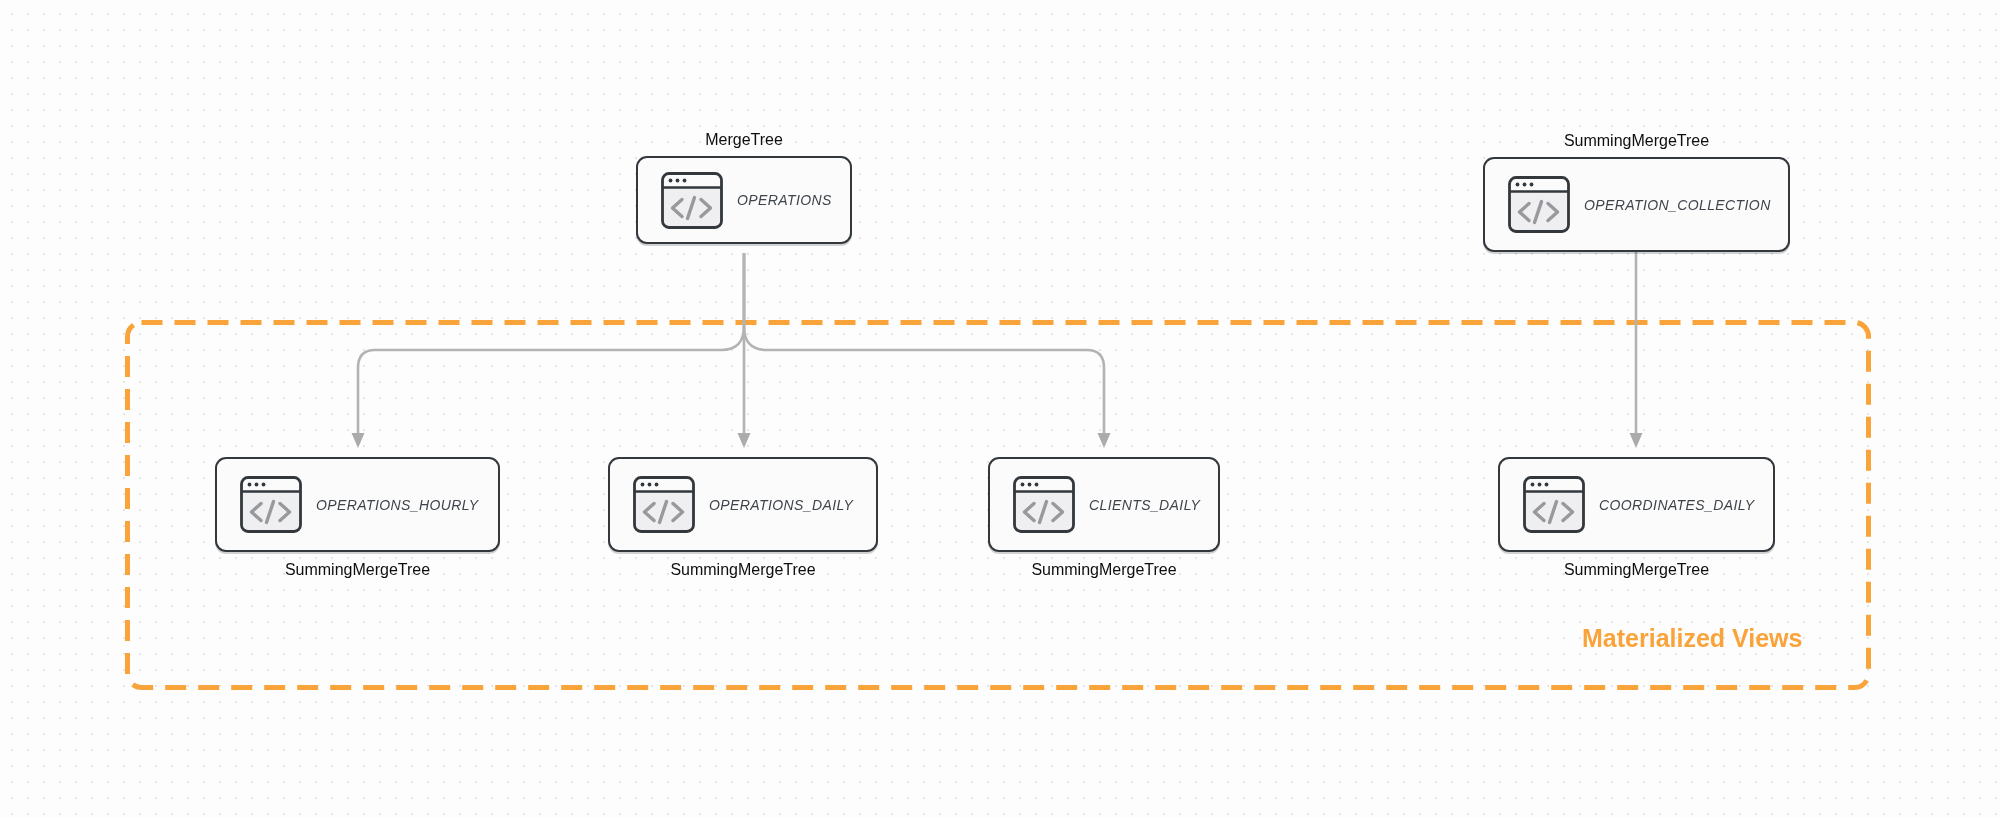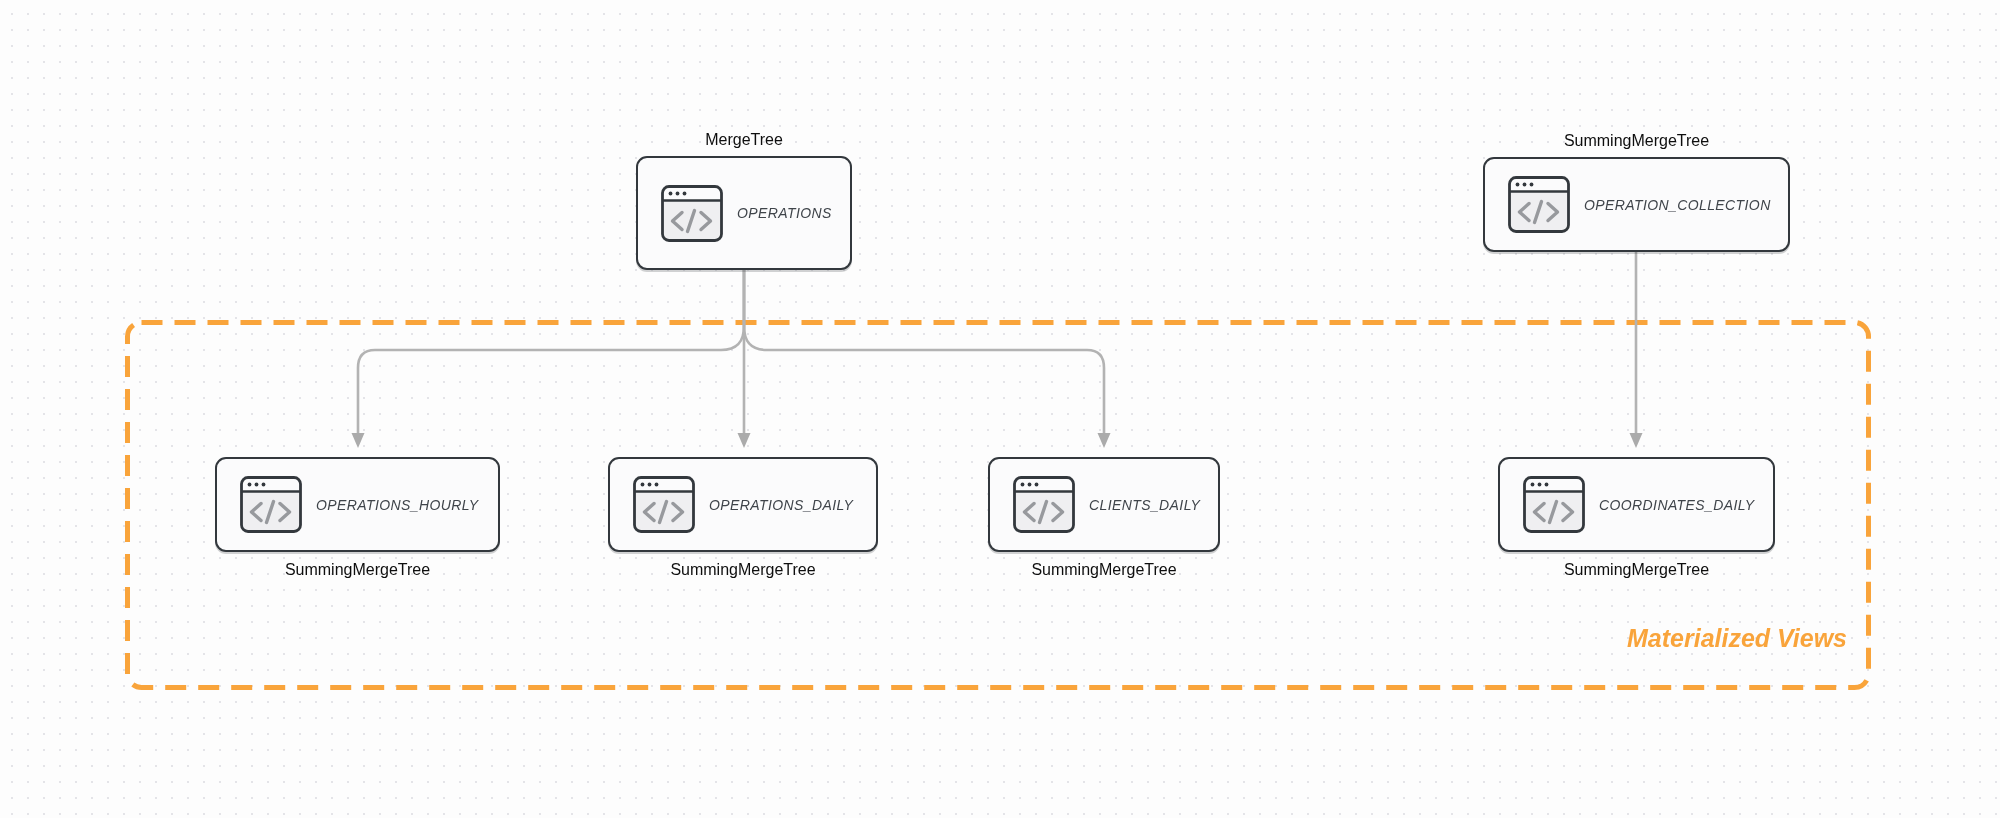--- a/index.html
+++ b/index.html
@@ -47,27 +47,26 @@
     white-space: nowrap;
     font-size: 16px;
     color: #0E0E0E;
     font-weight: 400;
   }
   .engine-label.above { bottom: calc(100% + 9px); }
   .engine-label.below { top: calc(100% + 11px); }
   .node-icon { display: inline-flex; flex: 0 0 auto; }
   .group-label {
     position: absolute;
-    left: 1627px;
+    left: 1582px;
     top: 624px;
     font-size: 25px;
     font-weight: 600;
     color: #F9A43B;
     white-space: nowrap;
-    font-style: italic;
   }
 </style>
 </head>
 <body>
 
 <svg width="0" height="0" style="position:absolute" aria-hidden="true">
   <defs>
     <symbol id="icon-code-window" viewBox="0 0 62 57">
       <path d="M1.5,15.5 h59 v33 a6.5,6.5 0 0 1 -6.5,6.5 h-46 a6.5,6.5 0 0 1 -6.5,-6.5 z" fill="#EFEFF1"></path>
       <line x1="1.5" y1="15.5" x2="60.5" y2="15.5" stroke="#33383D" stroke-width="2.6"></line>
@@ -93,21 +92,21 @@
     <path d="M1636,252 L1636,433" fill="none" stroke-width="2.6" stroke="#B3B3B3"></path>
 
     <polygon points="351.5,433 364.5,433 358,448" fill="#ABABAB"></polygon>
     <polygon points="737.5,433 750.5,433 744,448" fill="#ABABAB"></polygon>
     <polygon points="1097.5,433 1110.5,433 1104,448" fill="#ABABAB"></polygon>
     <polygon points="1629.5,433 1642.5,433 1636,448" fill="#ABABAB"></polygon>
   </svg>
 
   <div class="group-label">Materialized Views</div>
 
-  <div class="node" style="left:636px; top:156px; width:216px; height:114px">
+  <div class="node" style="left:636px; top:156px; width:216px; height:88px">
     <div class="engine-label above">MergeTree</div>
     <span class="node-icon">
       <svg width="62" height="57">
           <use href="#icon-code-window"></use>
         </svg>
     </span>
     <span class="node-title">OPERATIONS</span>
   </div>
 
   <div class="node" style="left:1483px; top:157px; width:307px; height:95px">

